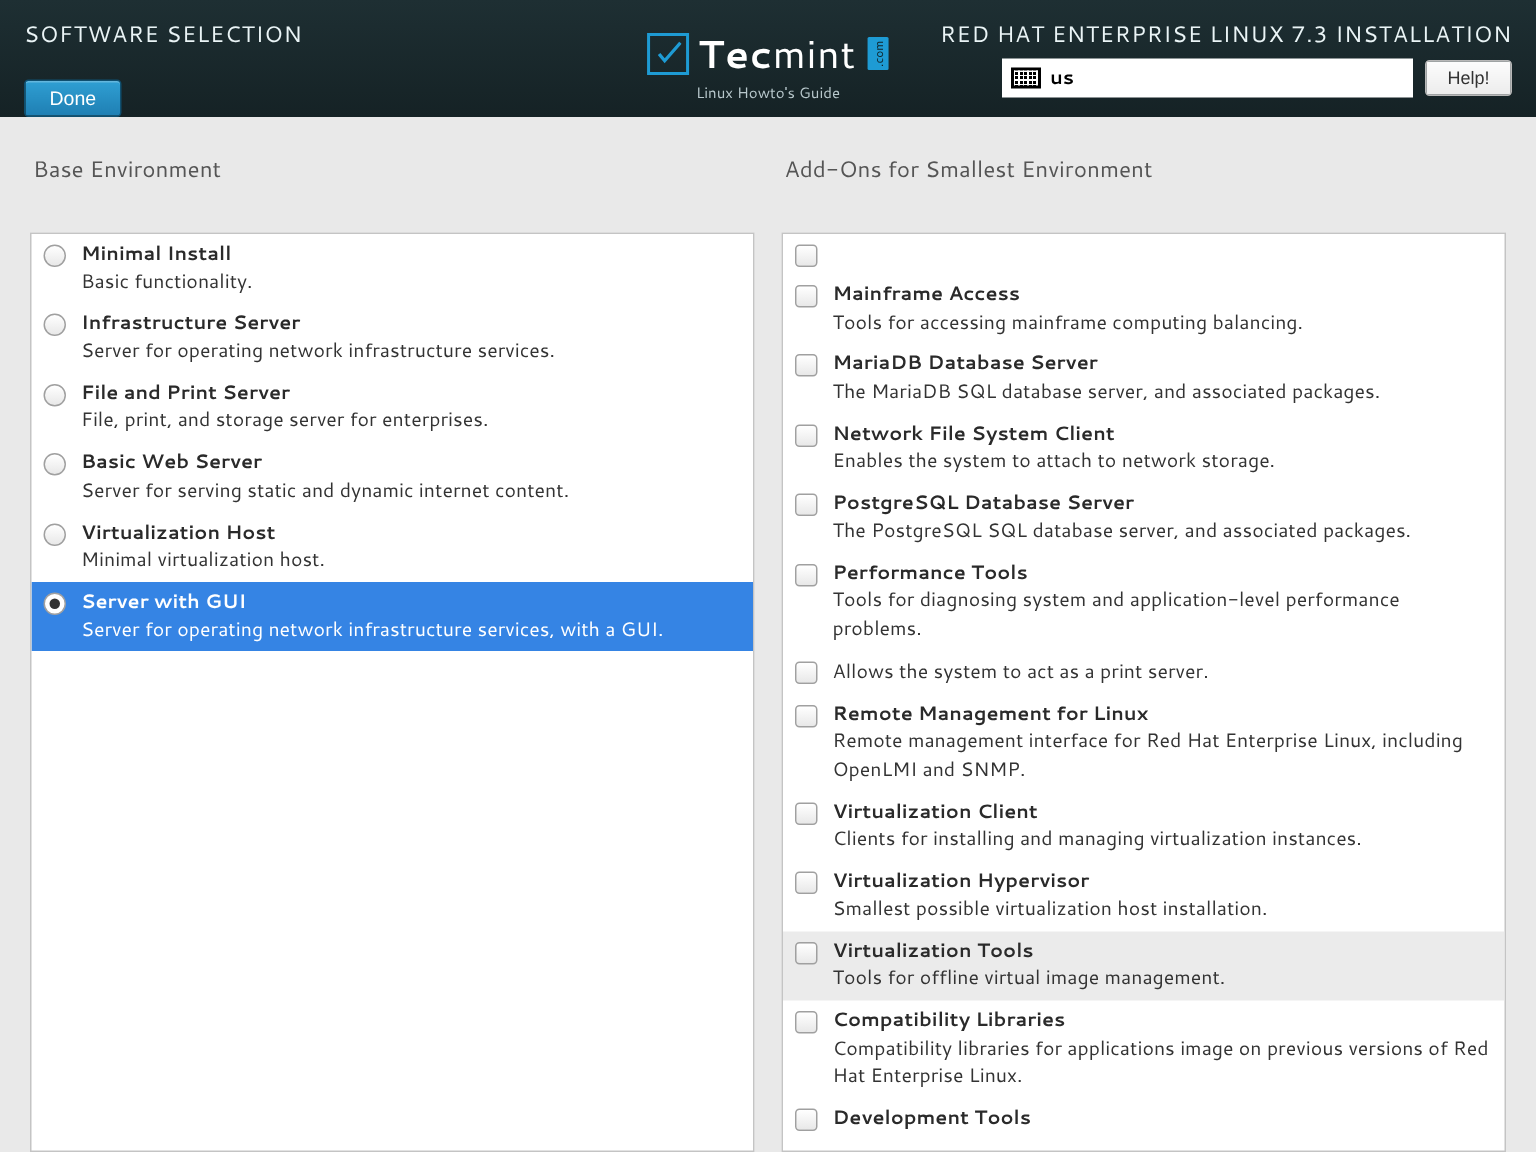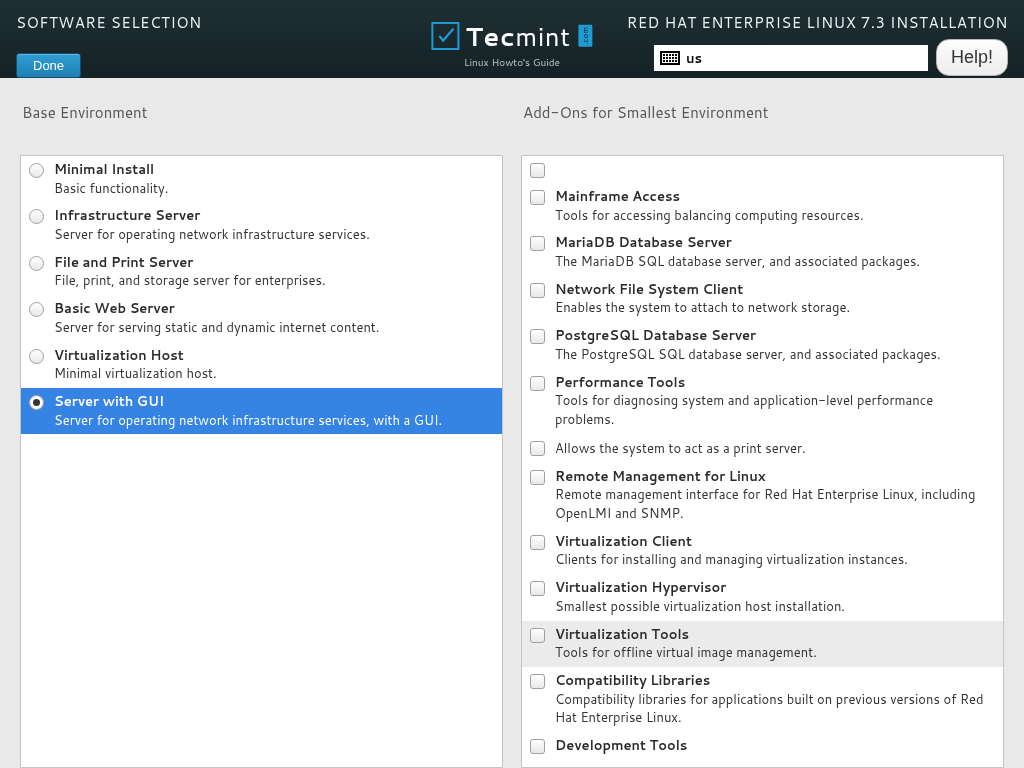--- a/index.html
+++ b/index.html
@@ -109,24 +109,24 @@
     inset: 2px;
     background:
       repeating-linear-gradient(to right, #fff 0 1px, transparent 1px 3px),
       repeating-linear-gradient(to bottom, #fff 0 1px, transparent 1px 3px);
   }
   .help-btn {
     background: linear-gradient(to bottom, #fdfdfd, #ececec);
     border: 1px solid #b8b8b8;
     color: #333;
     padding: 4px 14px;
-    font-size: 18px;
-    border-radius: 13px;
+    font-size: 12px;
+    border-radius: 3px;
     cursor: pointer;
-    height: 37px;
+    height: 24px;
   }
   .content {
     padding: 24px 20px 0 20px;
     display: flex;
     gap: 18px;
     height: 690px;
   }
   .column { flex: 1; display: flex; flex-direction: column; min-width: 0; gap: 22px; }
   .col-header {
     font-size: 15px;
@@ -285,21 +285,21 @@
   <div class="column">
     <div class="col-header">Add-Ons for Smallest Environment</div>
     <div class="list-box scroll" id="addons-list">
         <div class="item">
           <span class="checkbox"></span>
         </div>
         <div class="item">
           <span class="checkbox"></span>
           <div class="item-text">
             <div class="item-title">Mainframe Access</div>
-            <div class="item-desc">Tools for accessing balancing computing resources.</div>
+            <div class="item-desc">Tools for accessing mainframe computing balancing.</div>
           </div>
         </div>
         <div class="item">
           <span class="checkbox"></span>
           <div class="item-text">
             <div class="item-title">MariaDB Database Server</div>
             <div class="item-desc">The MariaDB SQL database server, and associated packages.</div>
           </div>
         </div>
         <div class="item">
@@ -354,21 +354,21 @@
           <span class="checkbox"></span>
           <div class="item-text">
             <div class="item-title">Virtualization Tools</div>
             <div class="item-desc">Tools for offline virtual image management.</div>
           </div>
         </div>
         <div class="item">
           <span class="checkbox"></span>
           <div class="item-text">
             <div class="item-title">Compatibility Libraries</div>
-            <div class="item-desc">Compatibility libraries for applications built on previous versions of Red Hat Enterprise Linux.</div>
+            <div class="item-desc">Compatibility libraries for applications image on previous versions of Red Hat Enterprise Linux.</div>
           </div>
         </div>
         <div class="item">
           <span class="checkbox"></span>
           <div class="item-text">
             <div class="item-title">Development Tools</div>
           </div>
         </div>
       </div>
   </div>

